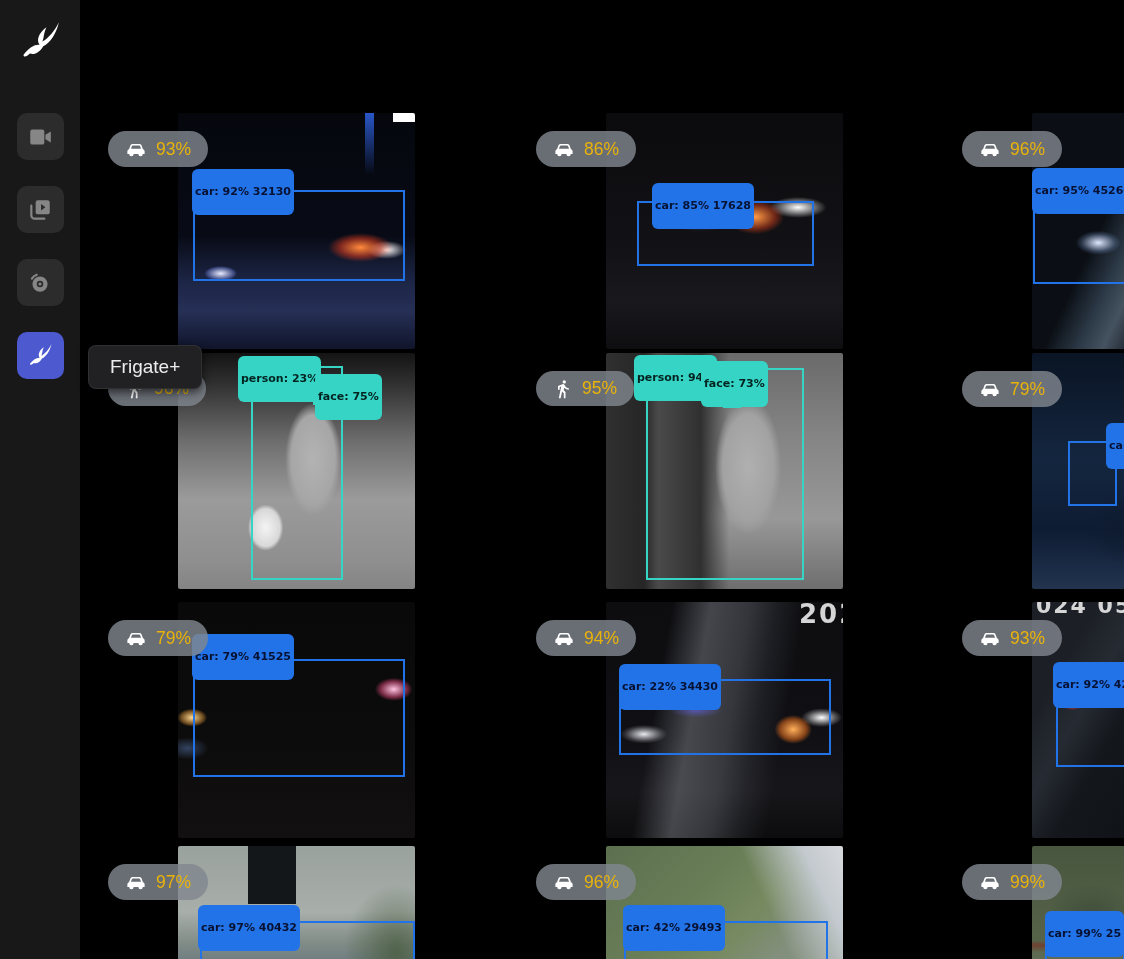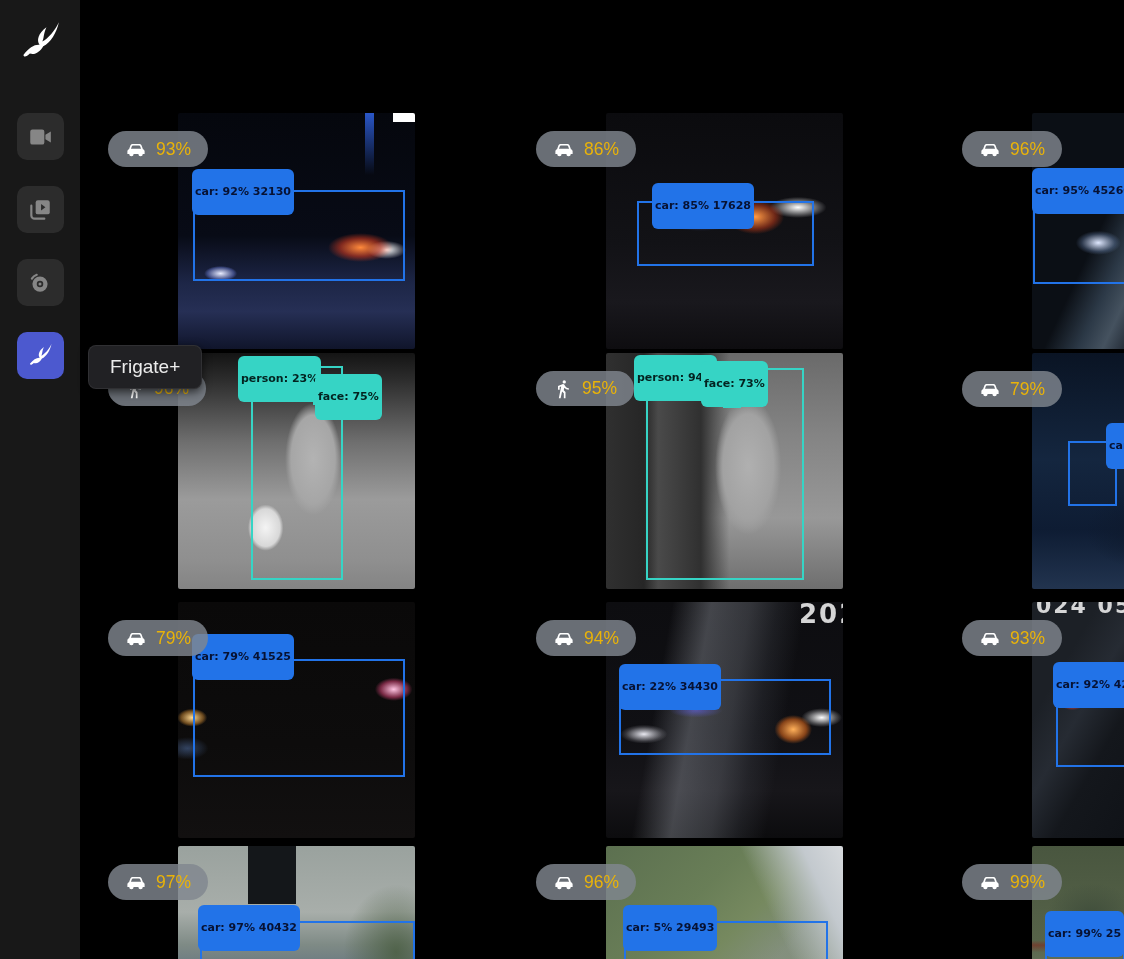--- a/index.html
+++ b/index.html
@@ -290,21 +290,21 @@
           <span class="badge-icon">
             <svg viewBox="0 0 24 24" width="22" height="22">
               <path fill="#fff" d="M4.4 12.2l1.4-3.8C6.2 7.3 7.2 6.6 8.4 6.6h7.2c1.2 0 2.2.7 2.6 1.8l1.4 3.8c1 .3 1.8 1.2 1.8 2.3v2.9h-2a2.4 2.4 0 0 1-4.8 0H9.4a2.4 2.4 0 0 1-4.8 0h-2v-2.9c0-1.1.8-2 1.8-2.3zm2.1-.4h11l-1-2.8c-.2-.5-.6-.8-1.1-.8H8.6c-.5 0-1 .3-1.1.8z"></path>
             </svg>
           </span>
           <span class="badge-score">97%</span>
         </div>
       </div>
       <div class="cell" style="left: 606px; top: 846px;">
         <div class="thumb scene-r4c2">
-          <div class="det-label blue" style="left: 17px; top: 59px;">car: 5% 29493</div>
+          <div class="det-label blue" style="left: 17px; top: 59px;">car: 42% 29493</div>
           <div class="det-box blue" style="left: 18px; top: 75px; width: 204px; height: 120px;"></div>
         </div>
         <div class="badge">
           <span class="badge-icon">
             <svg viewBox="0 0 24 24" width="22" height="22">
               <path fill="#fff" d="M4.4 12.2l1.4-3.8C6.2 7.3 7.2 6.6 8.4 6.6h7.2c1.2 0 2.2.7 2.6 1.8l1.4 3.8c1 .3 1.8 1.2 1.8 2.3v2.9h-2a2.4 2.4 0 0 1-4.8 0H9.4a2.4 2.4 0 0 1-4.8 0h-2v-2.9c0-1.1.8-2 1.8-2.3zm2.1-.4h11l-1-2.8c-.2-.5-.6-.8-1.1-.8H8.6c-.5 0-1 .3-1.1.8z"></path>
             </svg>
           </span>
           <span class="badge-score">96%</span>
         </div>

